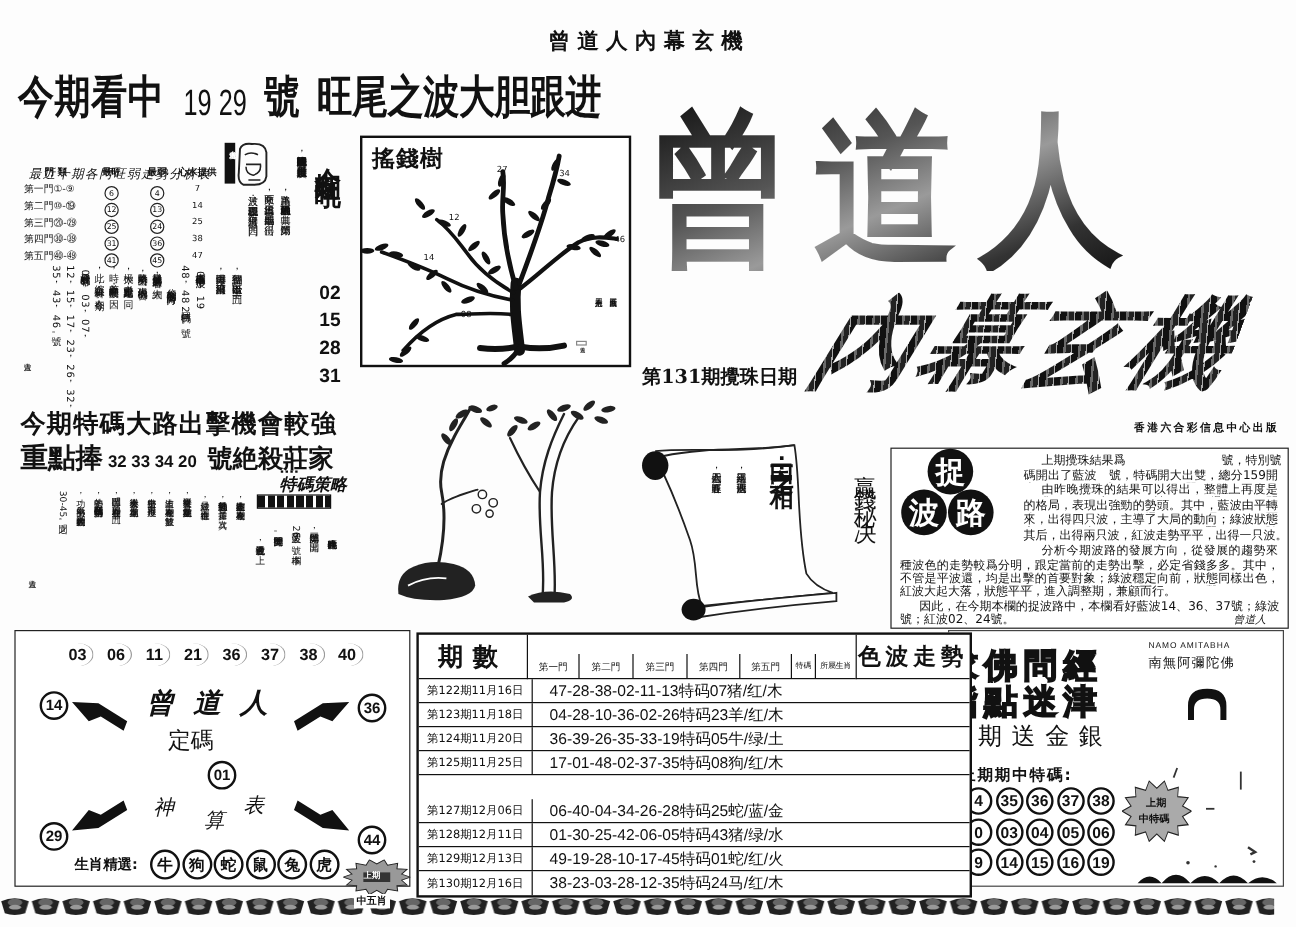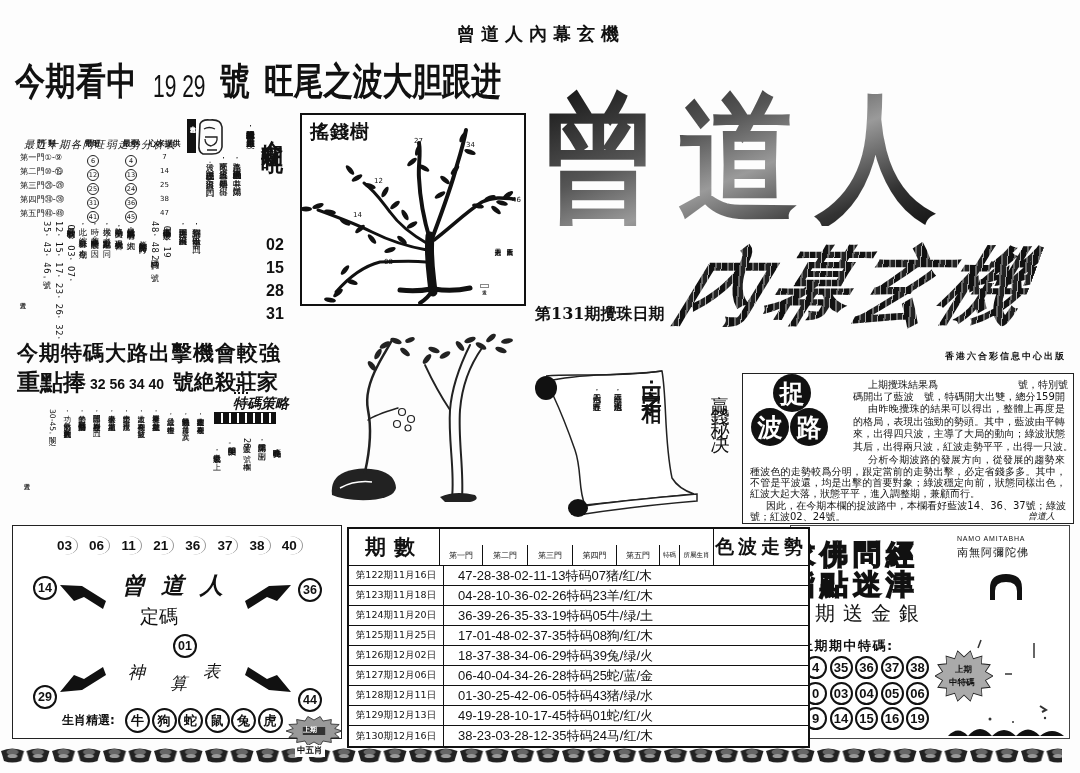--- a/index.html
+++ b/index.html
@@ -252,21 +252,21 @@
   <div class="abs tree-poem" style="left:492px;top:244px">二八上升四七來</div>
   <div class="abs sig" style="left:480px;top:284px;font-size:4.5px;border:0.5px solid #888;padding:1px">曾道人</div>
 
   <div class="abs brand-main">曾道人</div>
   <div class="abs brand-sub">內幕玄機</div>
   <div class="abs issue">第131期攪珠日期</div>
   <div class="abs publisher">香港六合彩信息中心出版</div>
 
   <div class="abs sp1">今期特碼大路出擊機會較強</div>
   <div class="abs sp2a">重點捧</div>
-  <div class="abs sp2n">32 56 34 40</div>
+  <div class="abs sp2n">32 33 34 20</div>
   <div class="abs sp2b">號絶殺莊家</div>
 
   <div class="abs" style="left:234px;top:392px;width:14px;height:3px;border-top:2px dotted #111"></div>
   <div class="abs st-title">特碼策略</div>
   <div class="abs st-banner"></div>
   <div class="vblock st" style="left:209px;top:438px;width:75px">
     <div class="vc" style="margin-top:5px">昨晚特碼在大路</div>
     <div class="vc">第三門爆開，開出</div>
     <div class="vc">了藍波26號，本欄</div>
     <div class="vc" style="margin-top:3px">中得開大開雙。</div>
@@ -481,24 +481,20 @@
         <div class="rr">04-28-10-36-02-26特码23羊/红/木</div>
       </div>
       <div class="rrow" style="top:40px">
         <div class="rp">第124期11月20日</div>
         <div class="rr">36-39-26-35-33-19特码05牛/绿/土</div>
       </div>
       <div class="rrow" style="top:60px">
         <div class="rp">第125期11月25日</div>
         <div class="rr">17-01-48-02-37-35特码08狗/红/木</div>
       </div>
-      <div class="rrow" style="top:80px">
-        <div class="rp">第126期12月02日</div>
-        <div class="rr">18-37-38-34-06-29特码39兔/绿/火</div>
-      </div>
       <div class="rrow" style="top:100px">
         <div class="rp">第127期12月06日</div>
         <div class="rr">06-40-04-34-26-28特码25蛇/蓝/金</div>
       </div>
       <div class="rrow" style="top:120px">
         <div class="rp">第128期12月11日</div>
         <div class="rr">01-30-25-42-06-05特码43猪/绿/水</div>
       </div>
       <div class="rrow" style="top:140px">
         <div class="rp">第129期12月13日</div>

